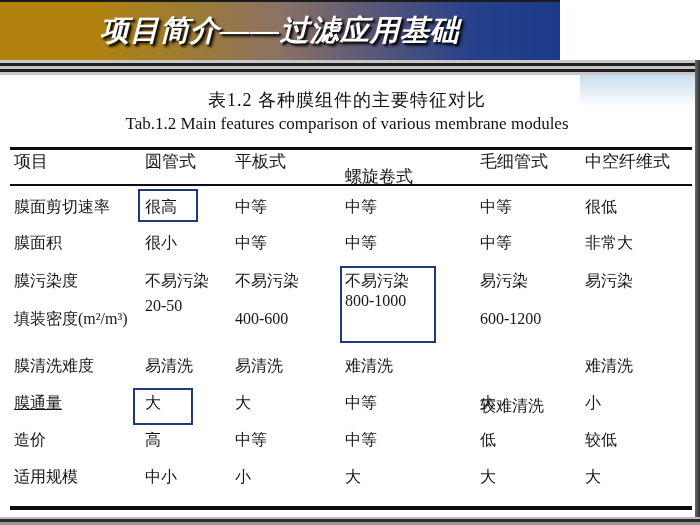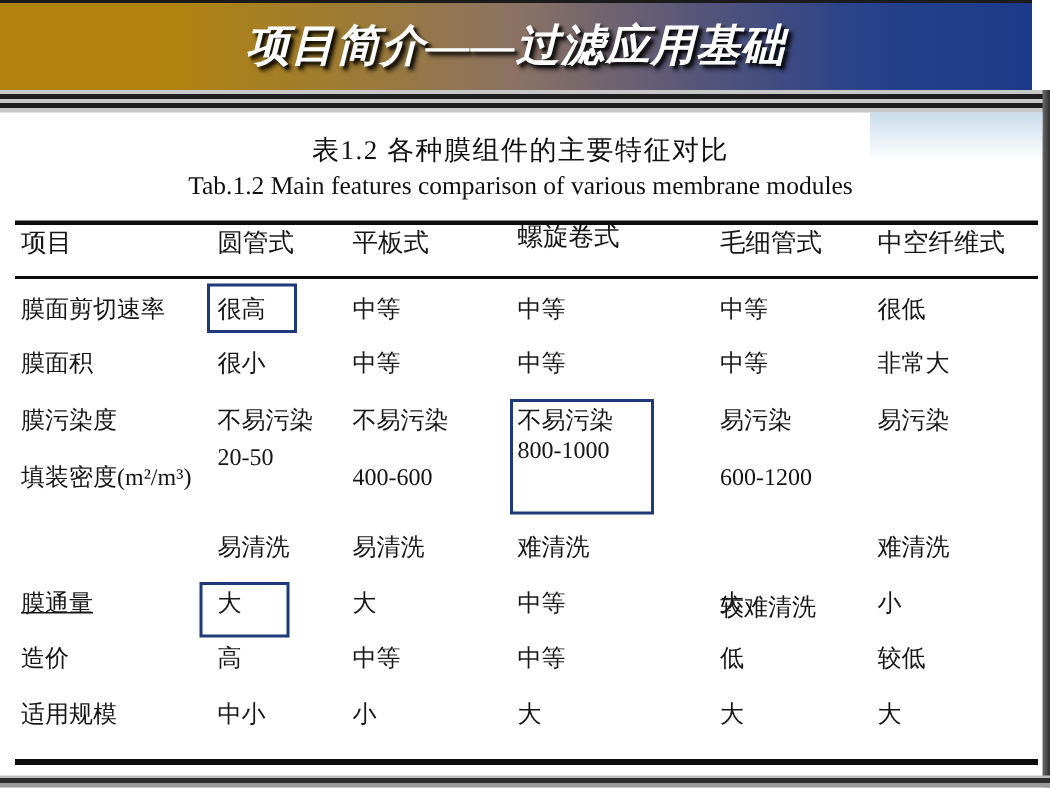--- a/index.html
+++ b/index.html
@@ -8,21 +8,21 @@
     background:#666;
   }
   .slide{
     position:relative;
     width:700px;height:525px;
     background:#ffffff;
     overflow:hidden;
   }
   
   .title-bar{
-    position:absolute;left:0;top:0;width:688px;height:60px;
+    position:absolute;left:0;top:0;width:560px;height:60px;
     background:linear-gradient(to right,
       #b1830e 0%, #b1830e 16%, #9d7b35 34%, #8b7264 50%,
       #55557a 68%, #27418a 84%, #1c3a8a 100%);
     border-top:2px solid #1b1b1b;
     box-sizing:border-box;
     display:flex;align-items:center;justify-content:center;
   }
   .slide-title{
     color:#ffffff;
     font-size:29px;
@@ -105,21 +105,21 @@
   <div class="caption-en">Tab.1.2  Main features comparison of various membrane modules</div>
 
   <div id="table-area">
     <div class="t-line top"></div>
     <div class="t-line head-sep"></div>
     <div class="t-line bottom"></div>
 
   <span class="t-cell th" style="left: 4px; top: 152px;">项目</span>
       <span class="t-cell th" style="left: 135px; top: 152px;">圆管式</span>
       <span class="t-cell th" style="left: 225px; top: 152px;">平板式</span>
-      <span class="t-cell th" style="left: 335px; top: 148px;">螺旋卷式</span>
+      <span class="t-cell th" style="left: 335px; top: 167px;">螺旋卷式</span>
       <span class="t-cell th" style="left: 470px; top: 152px;">毛细管式</span>
       <span class="t-cell" style="left: 4px; top: 197px;">膜面剪切速率</span>
       <span class="t-cell th" style="left: 575px; top: 152px;">中空纤维式</span>
       <span class="t-cell" style="left: 135px; top: 197px;">很高</span>
       <span class="t-cell" style="left: 225px; top: 197px;">中等</span>
       <span class="t-cell" style="left: 335px; top: 197px;">中等</span>
       <span class="t-cell" style="left: 470px; top: 197px;">中等</span>
       <span class="t-cell" style="left: 575px; top: 197px;">很低</span>
       <span class="t-cell" style="left: 4px; top: 233px;">膜面积</span>
       <span class="t-cell" style="left: 135px; top: 233px;">很小</span>
@@ -131,20 +131,21 @@
       <span class="t-cell" style="left: 135px; top: 271px;">不易污染</span>
       <span class="t-cell" style="left: 225px; top: 271px;">不易污染</span>
       <span class="t-cell" style="left: 335px; top: 271px;">不易污染</span>
       <span class="t-cell" style="left: 470px; top: 271px;">易污染</span>
       <span class="t-cell" style="left: 575px; top: 271px;">易污染</span>
       <span class="t-cell" style="left: 4px; top: 309px;">填装密度(m²/m³)</span>
       <span class="t-cell" style="left: 135px; top: 296px;">20-50</span>
       <span class="t-cell" style="left: 225px; top: 309px;">400-600</span>
       <span class="t-cell" style="left: 335px; top: 291px;">800-1000</span>
       <span class="t-cell" style="left: 470px; top: 309px;">600-1200</span>
+      <span class="t-cell" style="left: 4px; top: 356px;">膜清洗难度</span>
       <span class="t-cell" style="left: 135px; top: 356px;">易清洗</span>
       <span class="t-cell" style="left: 225px; top: 356px;">易清洗</span>
       <span class="t-cell" style="left: 335px; top: 356px;">难清洗</span>
       <span class="t-cell" style="left: 470px; top: 356px; margin-top: 40px;">较难清洗</span>
       <span class="t-cell" style="left: 575px; top: 356px;">难清洗</span>
       <span class="t-cell" style="left: 4px; top: 393px; text-decoration: underline;">膜通量</span>
       <span class="t-cell" style="left: 135px; top: 393px;">大</span>
       <span class="t-cell" style="left: 225px; top: 393px;">大</span>
       <span class="t-cell" style="left: 335px; top: 393px;">中等</span>
       <span class="t-cell" style="left: 470px; top: 393px;">大</span>

